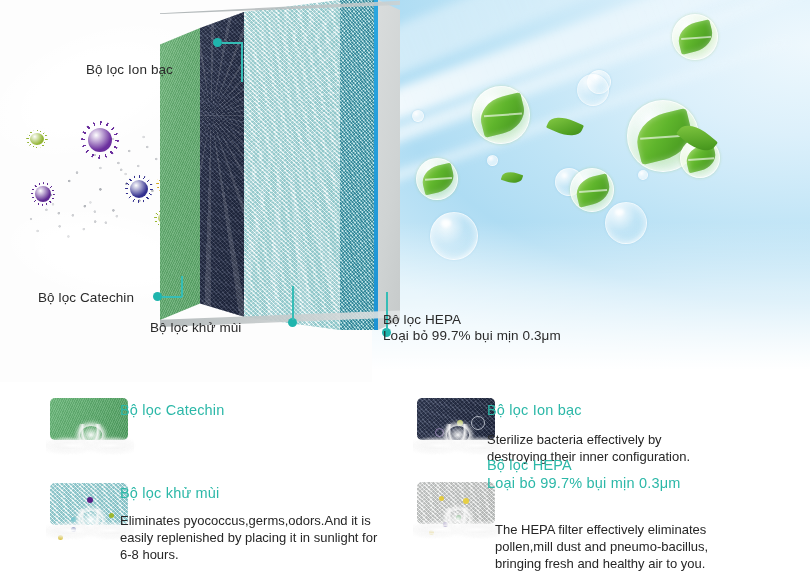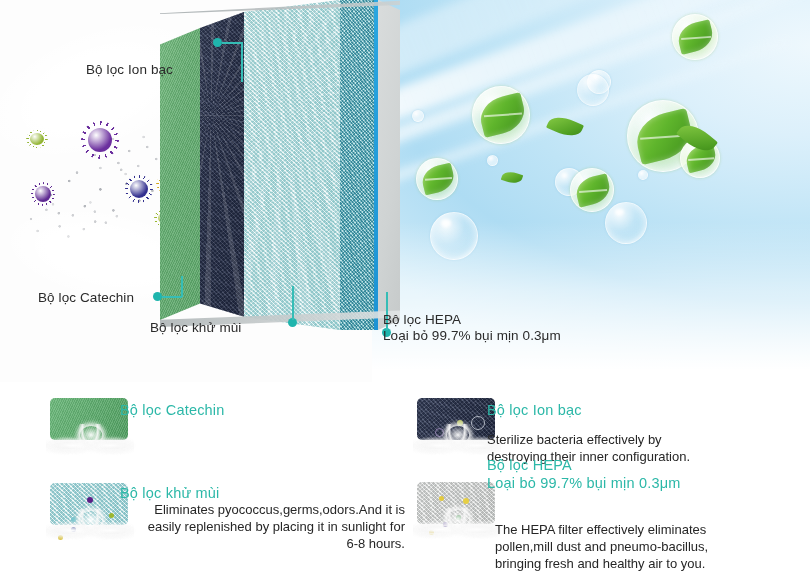--- a/index.html
+++ b/index.html
@@ -358,21 +358,21 @@
           <div class="spk" style="left:25px;top:34px;width:5px;height:5px;background:#78c4cc;"></div>
           <div class="spk" style="left:25px;top:44px;width:5px;height:5px;background:#2a3a8e;"></div>
           <div class="spk" style="left:12px;top:52px;width:5px;height:5px;background:#d9c13c;"></div>
           <div class="plume">
             <div class="wisp" style="left:6px;top:18px;width:40px;"></div>
             <div class="wisp" style="left:44px;top:18px;width:40px;"></div>
             <div class="wisp" style="left:34px;top:2px;width:22px;height:18px;"></div>
           </div>
         </div>
         <div class="lg-title" style="left:120px;top:18px;">Bộ lọc khử mùi</div>
-        <div class="lg-body" style="left:120px;top:34px;width:285px;white-space:pre-line;text-align:right;">Eliminates pyococcus,germs,odors.And it is
+        <div class="lg-body" style="left:120px;top:45px;width:285px;white-space:pre-line;">Eliminates pyococcus,germs,odors.And it is
 easily replenished by placing it in sunlight for
 6-8 hours.</div>
       </div>
     </div>
 
     <div class="lg-col" style="left:405px;">
 
       <div class="lg-item" style="left:0;top:0;width:405px;height:80px;">
         <div class="thumbwrap" style="left:8px;top:16px;">
           <div class="thumb navy"></div>

